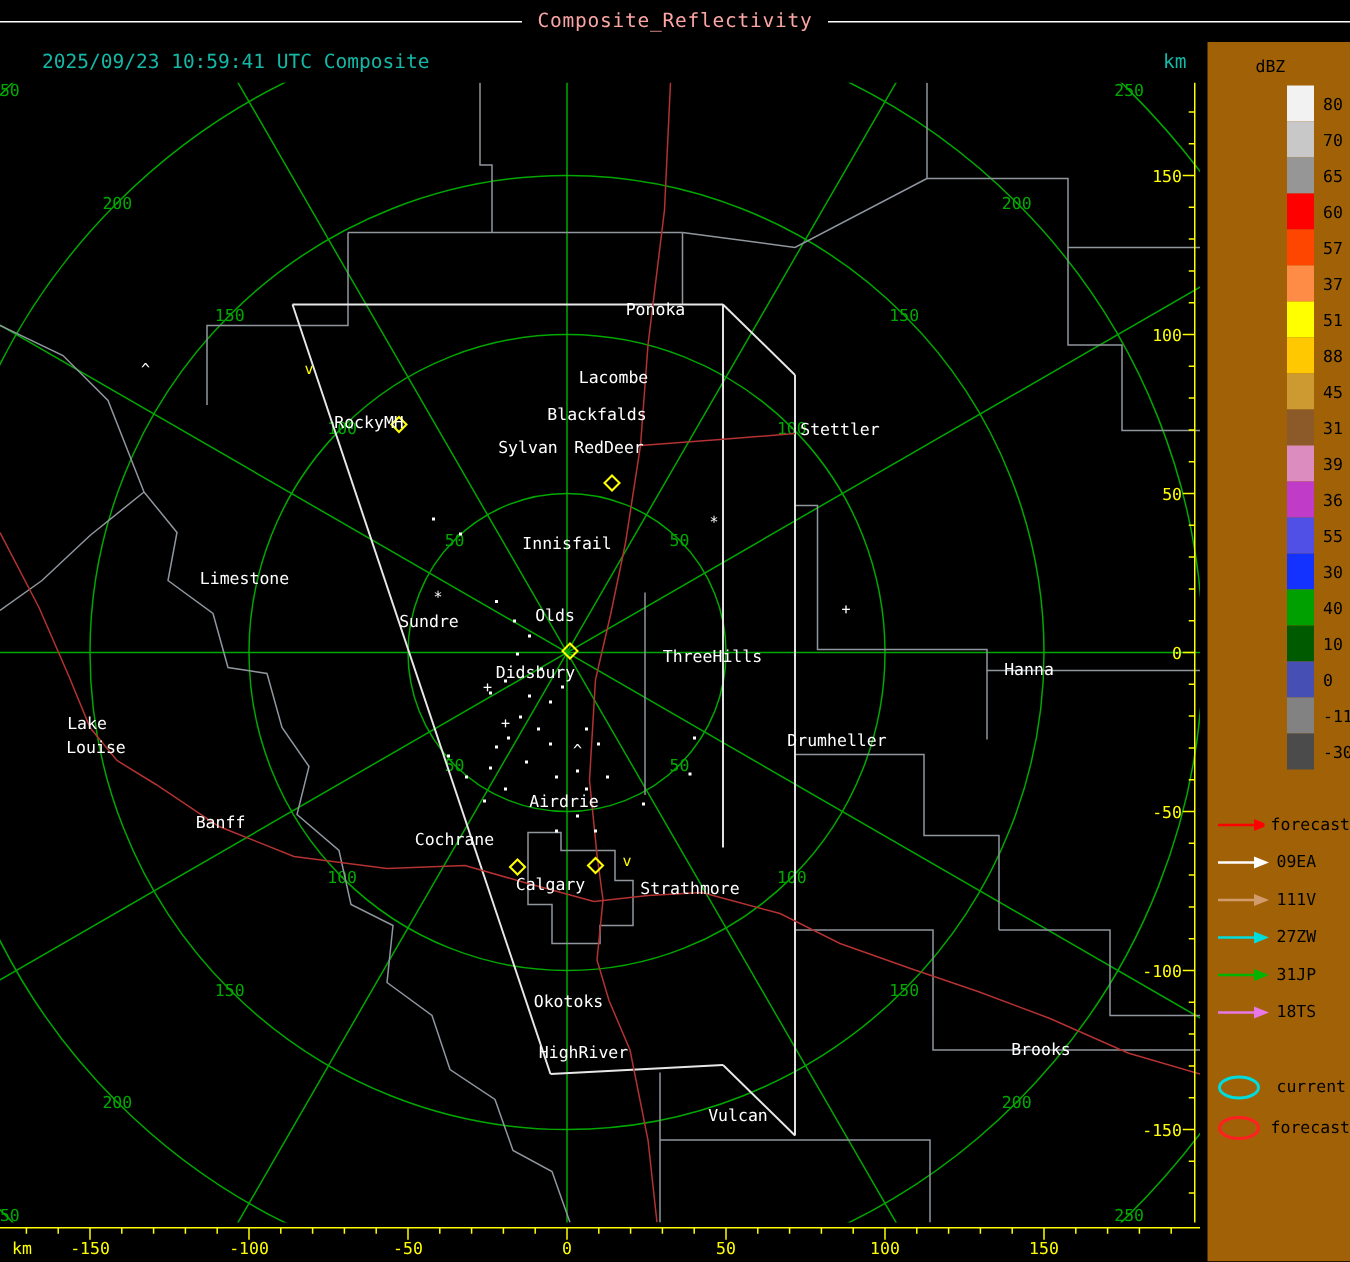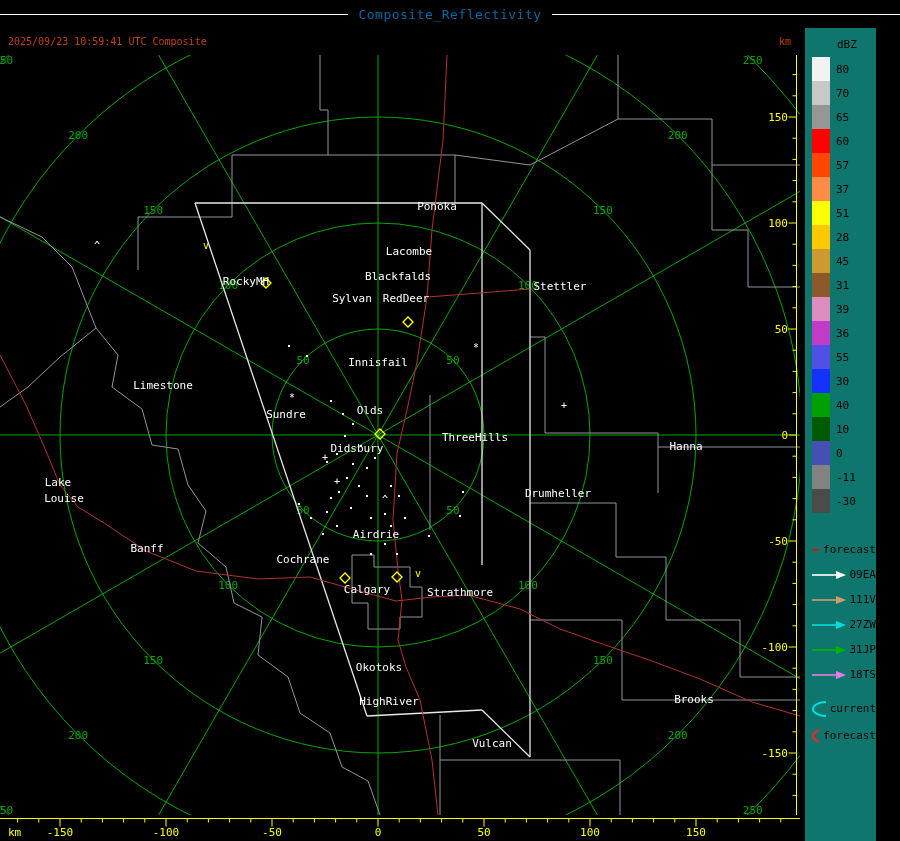--- a/index.html
+++ b/index.html
@@ -1,35 +1,35 @@
 <!DOCTYPE html>
 <html><head>
 <meta charset="utf-8">
 <style>
   *{box-sizing:border-box;margin:0;padding:0;}
   html,body{width:900px;height:841px;}
   body{background:#000;font-family:"DejaVu Sans Mono",monospace;overflow:hidden;}
   .titlebar{height:28px;display:flex;align-items:center;background:#000;}
   .titlebar .rule{flex:1;border-top:1px solid #ffffff;}
-  .title-text{color:#0369a1;font-size:13px;padding:0 10px;letter-spacing:.5px;}
+  .title-text{color:#fca5a5;font-size:13px;padding:0 10px;letter-spacing:.5px;}
   .content{display:flex;height:813px;}
   .map-panel{width:805px;background:#000;}
-  .status-row{height:27px;display:flex;justify-content:space-between;align-items:center;color:#c2410c;font-size:10px;padding:0 14px 0 8px;}
+  .status-row{height:27px;display:flex;justify-content:space-between;align-items:center;color:#14b8a6;font-size:13px;padding:0 14px 0 8px;margin-left:20px;}
   #map-svg{display:block;}
   #map-svg text{font-family:"DejaVu Sans Mono",monospace;}
-  .sidebar{width:71px;background:#0f766e;color:#000;font-size:11px;padding-top:6px;}
+  .sidebar{width:95px;background:#a16207;color:#000;font-size:11px;padding-top:6px;}
   .scale-title{margin:4px 0 6px 32px;font-size:11px;}
   #scale{margin-left:7px;}
-  .scale-row{display:flex;align-items:center;height:24px;}
+  .scale-row{display:flex;align-items:center;height:24px;margin-left:46px;}
   .swatch{width:18px;height:24px;flex:none;}
   .scale-label{margin-left:6px;}
   #station-legend{margin:24px 0 0 6px;}
   .legend-row{display:flex;align-items:center;height:25px;}
   .legend-row span{margin-left:4px;}
-  #ellipse-legend{margin:8px 0 0 4px;}
+  #ellipse-legend{margin:24px 0 0 4px;}
   .ellipse-row{display:flex;align-items:center;height:27px;}
   .ellipse-row span{margin-left:4px;}
 </style>
 </head>
 <body>
 
 <div class="app">
   <div class="titlebar">
     <div class="rule"></div>
     <div class="title-text">Composite_Reflectivity</div>
@@ -306,21 +306,21 @@
           <div class="scale-row">
             <div class="swatch" style="background: rgb(255, 140, 70);"></div>
             <span class="scale-label">37</span>
           </div>
           <div class="scale-row">
             <div class="swatch" style="background: rgb(255, 255, 0);"></div>
             <span class="scale-label">51</span>
           </div>
           <div class="scale-row">
             <div class="swatch" style="background: rgb(255, 200, 0);"></div>
-            <span class="scale-label">28</span>
+            <span class="scale-label">88</span>
           </div>
           <div class="scale-row">
             <div class="swatch" style="background: rgb(205, 154, 50);"></div>
             <span class="scale-label">45</span>
           </div>
           <div class="scale-row">
             <div class="swatch" style="background: rgb(140, 90, 40);"></div>
             <span class="scale-label">31</span>
           </div>
           <div class="scale-row">

